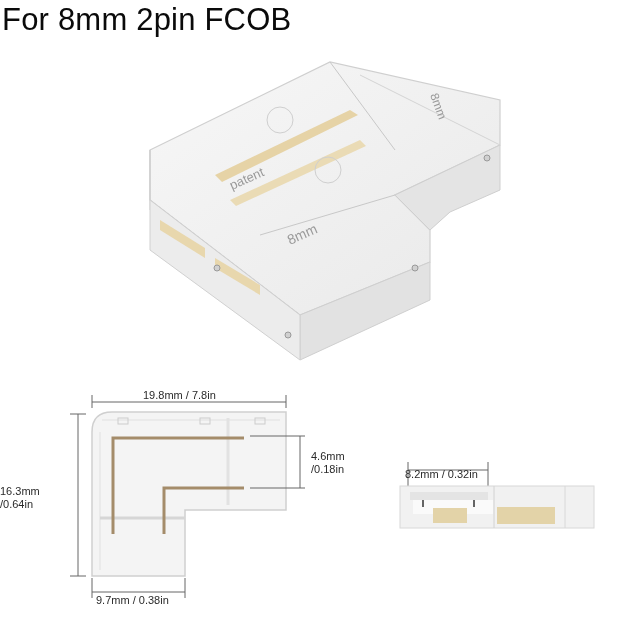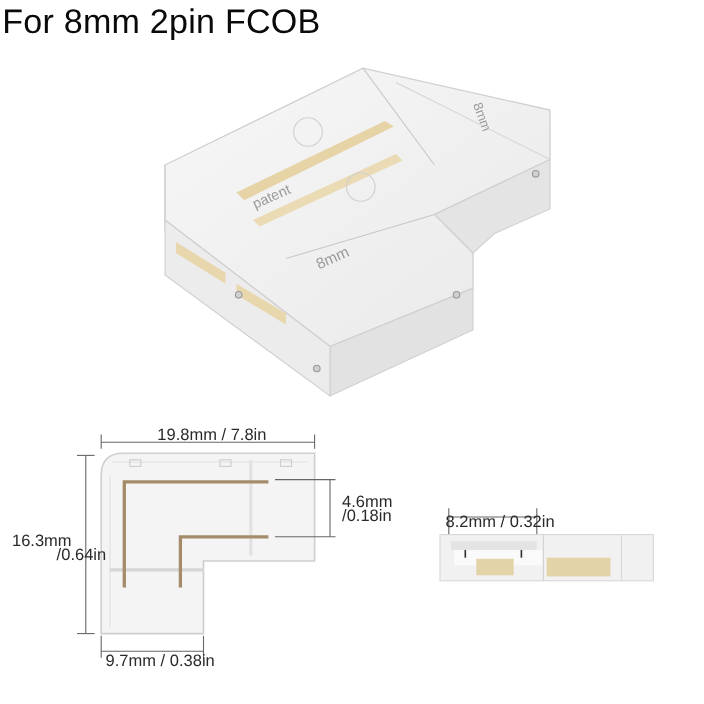--- a/index.html
+++ b/index.html
@@ -1,20 +1,20 @@
 <!DOCTYPE html>
 <html><head>
 <meta charset="utf-8">
 <style>
   html, body { margin: 0; padding: 0; background: #ffffff; }
   body { width: 640px; height: 640px; position: relative; overflow: hidden; font-family: "Liberation Sans", sans-serif; color: #111; }
   .title { position: absolute; left: 2px; top: 0px; font-size: 31px; line-height: 40px; color: #0a0a0a; letter-spacing: 0.2px; text-align: center; }
   .render { position: absolute; left: 0; top: 40px; width: 640px; height: 340px; }
-  .dim-label { position: absolute; font-size: 15px; color: #2a2a2a; line-height: 13px; white-space: nowrap; }
-  .dim-label.right { text-align: center; }
+  .dim-label { position: absolute; font-size: 11px; color: #2a2a2a; line-height: 13px; white-space: nowrap; }
+  .dim-label.right { text-align: left; }
   svg { display: block; }
 </style>
 </head>
 <body>
 
 <div class="title">For 8mm 2pin FCOB</div>
 
 <div class="render">
   <svg width="640" height="340" viewBox="0 40 640 340">
     <defs>
@@ -85,21 +85,21 @@
     <line x1="300" y1="436" x2="300" y2="488" stroke="#666"></line>
 
     <line x1="92" y1="592" x2="185" y2="592" stroke="#666"></line>
     <line x1="92" y1="578" x2="92" y2="598" stroke="#666"></line>
     <line x1="185" y1="578" x2="185" y2="598" stroke="#666"></line>
   </svg>
 </div>
 
 <div class="dim-label" style="left:143px;top:389px;">19.8mm / 7.8in</div>
 <div class="dim-label right" style="left:0;width:76px;top:485px;">16.3mm</div>
-<div class="dim-label right" style="left:0;width:76px;top:498px;padding-left:36px;">/0.64in</div>
+<div class="dim-label right" style="left:0;width:76px;top:498px;">/0.64in</div>
 <div class="dim-label" style="left:311px;top:450px;">4.6mm</div>
 <div class="dim-label" style="left:311px;top:463px;">/0.18in</div>
 <div class="dim-label" style="left:96px;top:594px;">9.7mm / 0.38in</div>
 
 <div style="position:absolute;left:380px;top:440px;width:240px;height:120px;">
   <svg width="240" height="120" viewBox="380 440 240 120">
     <line x1="408" y1="470" x2="488" y2="470" stroke="#666"></line>
     <line x1="408" y1="462" x2="408" y2="496" stroke="#666"></line>
     <line x1="488" y1="462" x2="488" y2="496" stroke="#666"></line>
     <rect x="400" y="486" width="194" height="42" fill="#f1f1f1" stroke="#d8d8d8"></rect>

